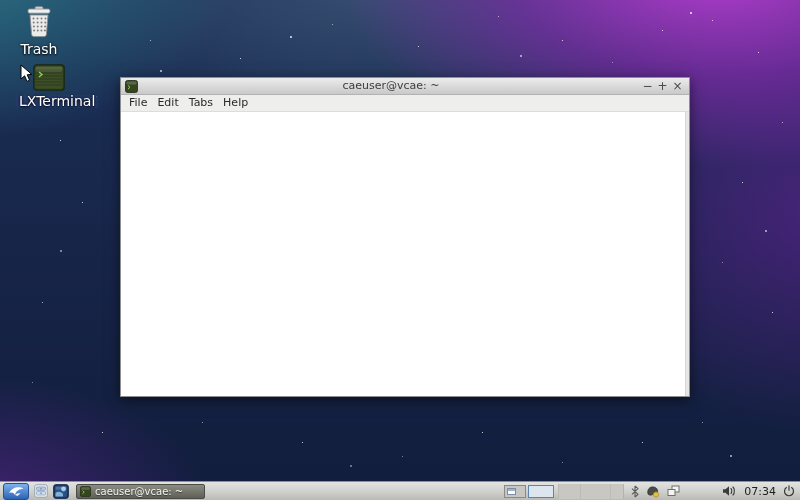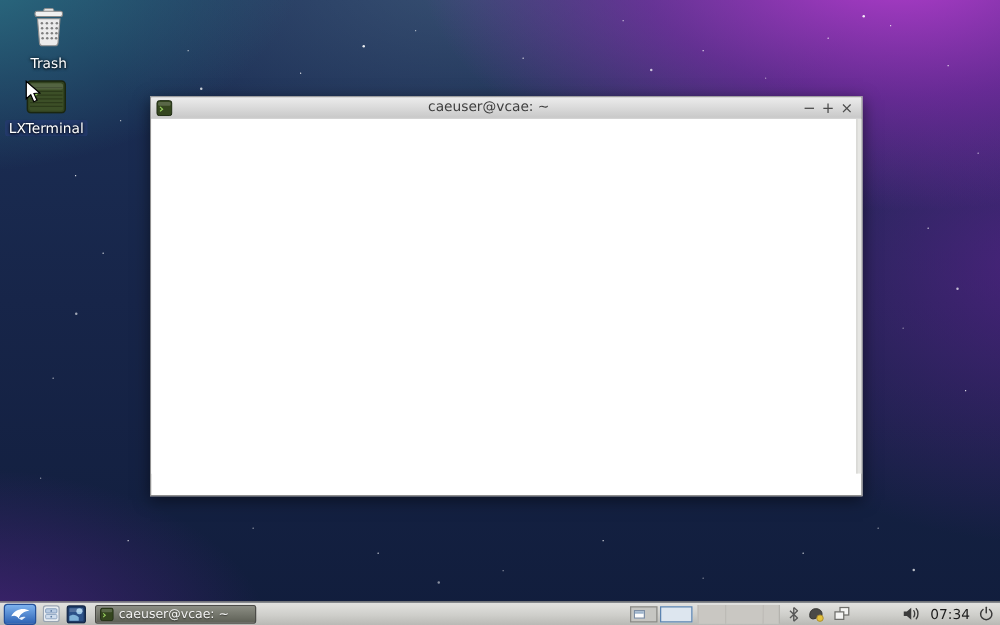--- a/index.html
+++ b/index.html
@@ -27,24 +27,24 @@
       302px 442px #fff, 202px 422px rgba(255,255,255,.7), 102px 432px #fff, 42px 302px rgba(255,255,255,.8),
       82px 202px #fff, 32px 382px rgba(255,255,255,.6), 96px 96px rgba(255,255,255,.75), 205px 150px rgba(255,255,255,.5); }
   .stars2 { position:absolute; left:0; top:0; width:2px; height:2px; background:transparent; border-radius:50%;
     box-shadow: 290px 36px rgba(255,255,255,.9), 520px 55px rgba(255,255,255,.7), 690px 12px rgba(255,255,255,.9),
       765px 230px rgba(255,255,255,.7), 60px 250px rgba(255,255,255,.6), 730px 455px rgba(255,255,255,.7),
       350px 465px rgba(255,255,255,.5), 160px 70px rgba(255,255,255,.8); }
 
   
   .desk-icon { position:absolute; width:66px; text-align:center; cursor:default; }
   .desk-icon .glyph { display:block; margin:0 auto; }
-  .desk-icon .label { display:inline-block; margin-top:2px; font-size:11px; color:#fff;
+  .desk-icon .label { display:inline-block; margin-top:2px; font-size:14px; color:#fff;
     text-shadow:0 1px 2px rgba(0,0,0,.9), 0 0 3px rgba(0,0,0,.7); line-height:13px; padding:0 3px; }
   .icon-trash { left:6px; top:6px; }
-  .icon-lxterm { left:4px; top:64px;text-decoration:underline; }
+  .icon-lxterm { left:16px; top:64px;text-decoration:underline; }
   .icon-lxterm .label { background:rgba(38,58,112,.72); border-radius:2px; }
 
   .pointer { position:absolute; left:20px; top:64px; z-index:30; }
 
   
   .window { position:absolute; left:120px; top:77px; width:570px; height:320px;
     background:#fff; border:1px solid #8f8f8f; box-shadow:0 3px 12px rgba(0,0,0,.5); z-index:10; }
   .titlebar { height:17px; background:linear-gradient(#ececec,#c9c9c9); border-bottom:1px solid #b2b2b2;
     display:flex; align-items:center; padding:0 4px; }
   .titlebar .wicon { flex:0 0 auto; margin-right:4px; }
@@ -149,20 +149,26 @@
       <svg class="wicon" width="13" height="13" viewBox="0 0 13 13">
         <rect x="0.5" y="0.5" width="12" height="12" rx="2" fill="#35461f" stroke="#1c2811" stroke-width="0.8"></rect>
         <rect x="1.5" y="1.5" width="10" height="3" rx="1" fill="rgba(255,255,255,0.18)"></rect>
         <path d="M3 5.5 l2 1.8 -2 1.8" stroke="#9ad45f" stroke-width="1" fill="none"></path>
       </svg>
       <span class="title">caeuser@vcae: ~</span>
       <span class="wbtn">−</span>
       <span class="wbtn">+</span>
       <span class="wbtn">×</span>
     </div>
+    <div class="menubar">
+      <span class="mi">File</span>
+      <span class="mi">Edit</span>
+      <span class="mi">Tabs</span>
+      <span class="mi">Help</span>
+    </div>
     <div class="term">
       <div class="scrolltrack"></div>
     </div>
   </div>
 
   <div class="taskbar">
     <div class="startbtn">
       <svg width="18" height="13" viewBox="0 0 18 13">
         <path d="M2 8 C5 2, 12 1, 16.5 3.5 C12 4, 9 6, 8 10 C6.5 7.5, 4.5 7.2, 2 8 Z" fill="#ffffff"></path>
         <path d="M8 10 C9.5 8.5, 11 8, 13.5 8.5 L10.5 11 Z" fill="#e8f0fa"></path>

